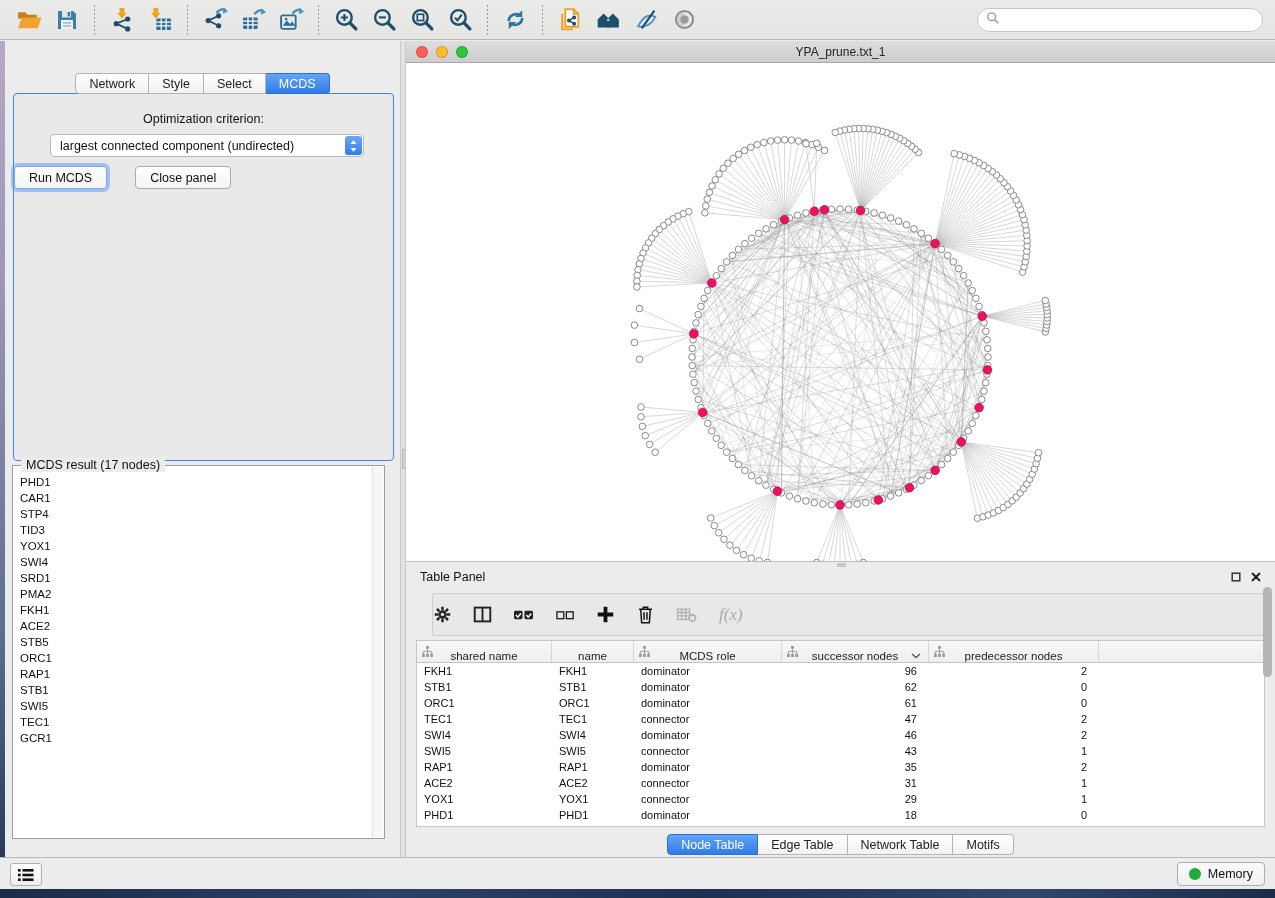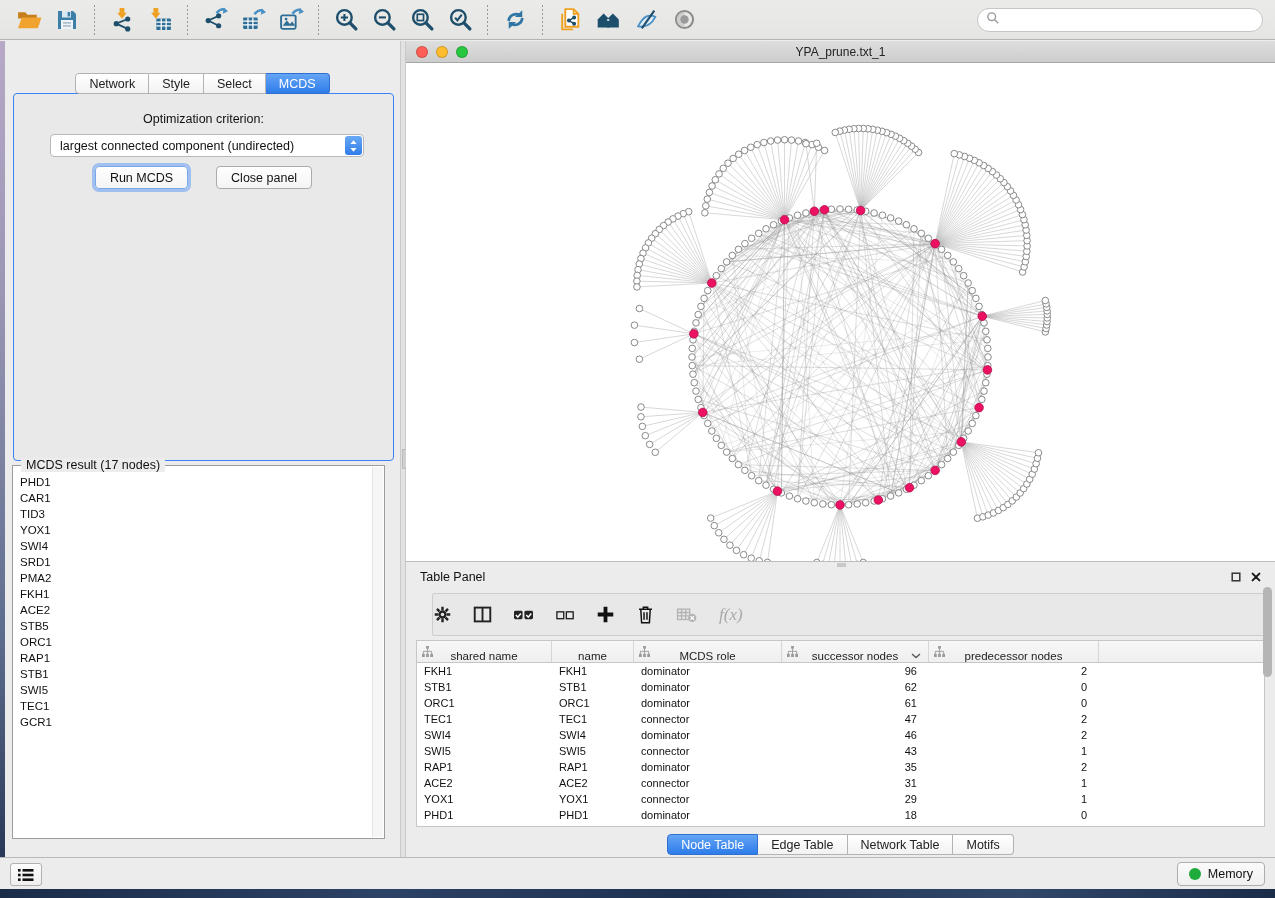--- a/index.html
+++ b/index.html
@@ -41,21 +41,21 @@
   .seg-tab:last-child{border-radius:0 4px 4px 0;}
   .seg-tab.active{background:linear-gradient(#64a5f4,#2e7ceb);color:#fff;border-color:#2e6fd0;}
   #cp-inner{left:8px;top:52px;width:379px;height:366px;background:#e9e9e9;
     border:1px solid #3b82f6;border-radius:4px;}
   #opt-label{top:18px;width:100%;text-align:center;font-size:12.5px;color:#111;}
   #criterion-select{top:40px;left:36px;width:314px;height:23px;background:#fff;
     border:1px solid #b9b9b9;border-radius:4px;display:flex;align-items:center;
     font-size:12.5px;color:#111;box-sizing:border-box;padding-left:9px;}
   #criterion-stepper{margin-left:auto;width:17px;height:19px;margin-right:1px;border-radius:3px;
     background:linear-gradient(#6aa9f5,#2f7cea);display:flex;align-items:center;justify-content:center;}
-  #cp-buttons{top:72px;width:100%;display:flex;justify-content:center;gap:28px;}
+  #cp-buttons{top:72px;width:100%;display:flex;justify-content:flex-start;gap:28px;}
   .cp-btn{height:23px;padding:0 14px;background:linear-gradient(#ffffff,#f4f4f4);
     border:1px solid #ababab;border-radius:4px;font-size:12.5px;color:#111;cursor:default;}
   .cp-btn.focused{box-shadow:0 0 0 3px rgba(110,165,245,.6);border-color:#7aa8e8;}
   #mcds-fieldset{left:7px;top:424px;width:371px;height:372px;border:1px solid #9d9d9d;
     background:#fff;}
   #mcds-legend{top:-8px;left:8px;background:#ececec;padding:0 5px;font-size:12.5px;color:#111;}
   #mcds-list{left:1px;top:2px;right:12px;bottom:2px;overflow:hidden;padding:6px 0 0 6px;}
   .mcds-item{font-size:11.5px;line-height:16px;color:#111;}
   #mcds-scroll{right:1px;top:1px;width:10px;bottom:1px;background:#f6f6f6;border-left:1px solid #e4e4e4;}
   
@@ -287,20 +287,21 @@
     <div id="cp-buttons" class="abs">
       <button class="cp-btn focused">Run MCDS</button>
       <button class="cp-btn">Close panel</button>
     </div>
   </div>
   <div id="mcds-fieldset" class="abs">
     <span id="mcds-legend" class="abs">MCDS result (17 nodes)</span>
     <div id="mcds-list" class="abs">
         <div class="mcds-item">PHD1</div>
         <div class="mcds-item">CAR1</div>
+        <div class="mcds-item">STP4</div>
         <div class="mcds-item">TID3</div>
         <div class="mcds-item">YOX1</div>
         <div class="mcds-item">SWI4</div>
         <div class="mcds-item">SRD1</div>
         <div class="mcds-item">PMA2</div>
         <div class="mcds-item">FKH1</div>
         <div class="mcds-item">ACE2</div>
         <div class="mcds-item">STB5</div>
         <div class="mcds-item">ORC1</div>
         <div class="mcds-item">RAP1</div>

